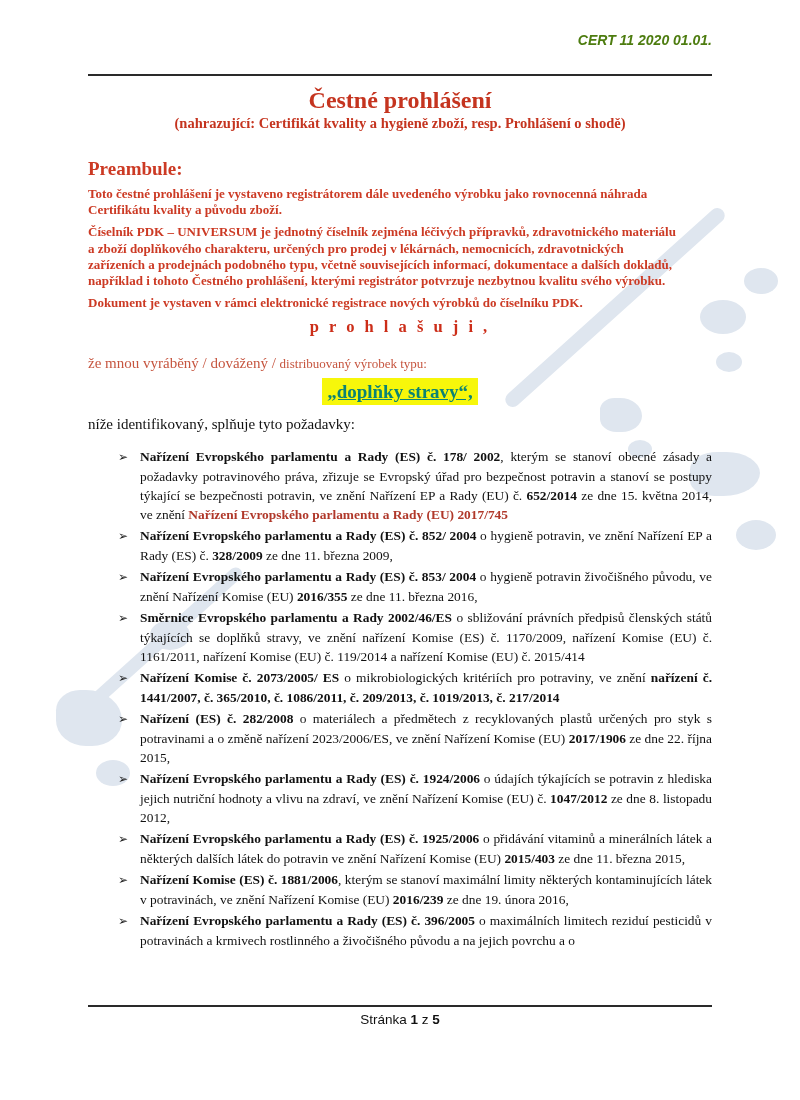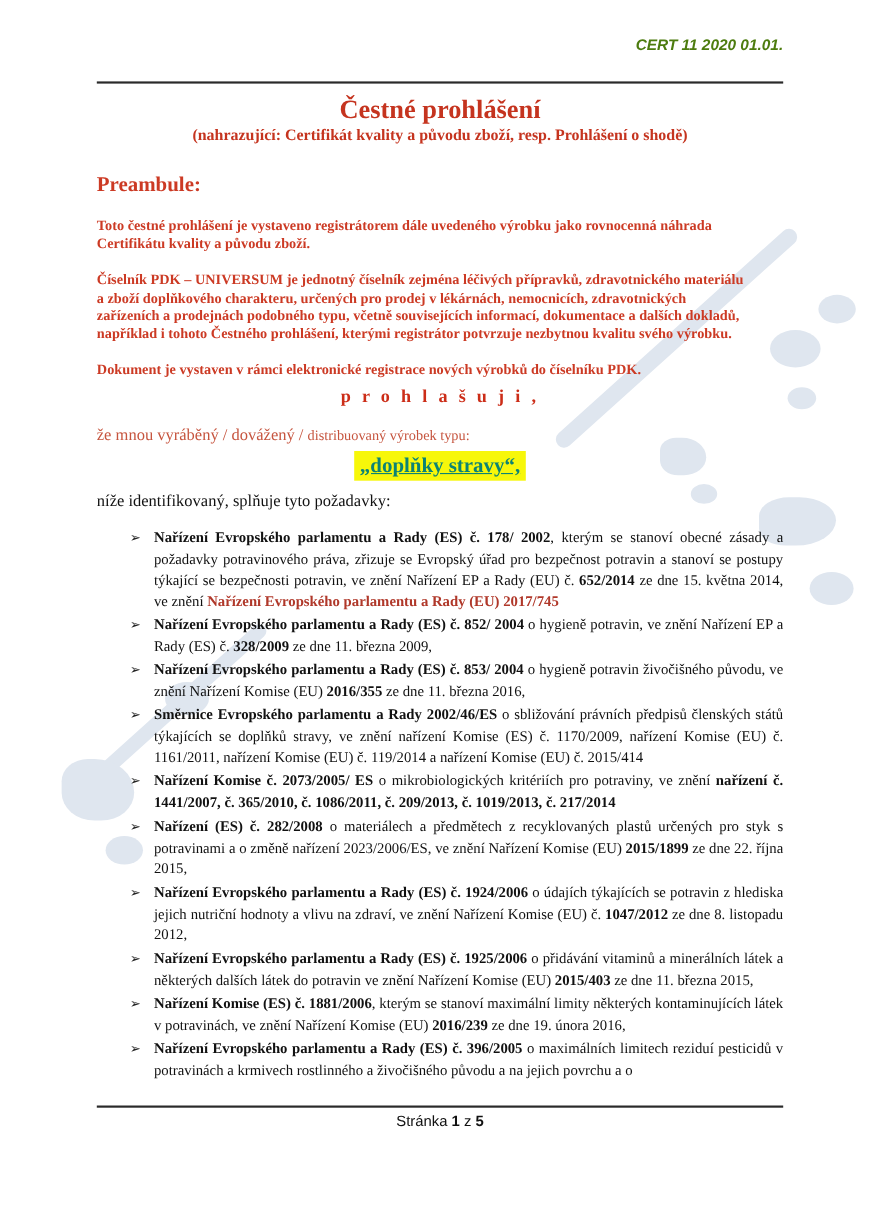--- a/index.html
+++ b/index.html
@@ -30,21 +30,21 @@
     font-size:24px;font-weight:bold;color:#c5341f;line-height:28px;
   }
   .subtitle{
     text-align:center;font-size:14.5px;font-weight:bold;color:#c5341f;line-height:18px;
   }
 
   .preambule-heading{
     margin-top:26px;font-size:19px;font-weight:bold;color:#cc3a24;line-height:22px;
   }
   .preamble p{
-    margin:17px 0 0 0;font-size:13px;font-weight:bold;color:#cc3a24;line-height:16.2px;
+    margin:6px 0 0 0;font-size:13px;font-weight:bold;color:#cc3a24;line-height:16.2px;
     white-space:pre-line;
     font-family:Liberation Serif, serif;
   }
 
   .ja-line{
     margin-top:15px;padding-left:36px;
     font-size:15px;color:#c6553f;line-height:18px;
   }
   .prohlasuji{
     margin-top:6px;text-align:center;
@@ -103,21 +103,21 @@
     <div class="wm" style="left:96px;top:760px;width:34px;height:26px;"></div>
   </div>
 
   <div class="content">
 
     <div class="doc-ref">CERT 11 2020 01.01.</div>
 
     <hr class="rule">
 
     <div class="title">Čestné prohlášení</div>
-    <div class="subtitle">(nahrazující: Certifikát kvality a původu zboží, resp. Prohlášení o shodě)</div>
+    <div class="subtitle">(nahrazující: Certifikát kvality a hygieně zboží, resp. Prohlášení o shodě)</div>
 
     <div class="preambule-heading">Preambule:</div>
 
     <div class="preamble">
       <p>Toto čestné prohlášení je vystaveno registrátorem dále uvedeného výrobku jako rovnocenná náhrada
 Certifikátu kvality a původu zboží.</p>
       <p>Číselník PDK – UNIVERSUM je jednotný číselník zejména léčivých přípravků, zdravotnického materiálu
 a zboží doplňkového charakteru, určených pro prodej v lékárnách, nemocnicích, zdravotnických
 zařízeních a prodejnách podobného typu, včetně souvisejících informací, dokumentace a dalších dokladů,
 například i tohoto Čestného prohlášení, kterými registrátor potvrzuje nezbytnou kvalitu svého výrobku.</p>
@@ -136,21 +136,21 @@
     </div>
 
     <div class="intro-line">níže identifikovaný, splňuje tyto požadavky:</div>
 
     <div class="req-list">
         <div class="req-item"><span class="marker">➢</span><span class="seg-b">Nařízení Evropského parlamentu a Rady (ES) č. 178/ 2002</span><span class="seg-n">, kterým se stanoví obecné zásady a požadavky potravinového práva, zřizuje se Evropský úřad pro bezpečnost potravin a stanoví se postupy týkající se bezpečnosti potravin, ve znění Nařízení EP a Rady (EU) č. </span><span class="seg-b">652/2014</span><span class="seg-n"> ze dne 15. května 2014, ve znění </span><span class="seg-rb">Nařízení Evropského parlamentu a Rady (EU) 2017/745</span></div>
         <div class="req-item"><span class="marker">➢</span><span class="seg-b">Nařízení Evropského parlamentu a Rady (ES) č. 852/ 2004</span><span class="seg-n"> o hygieně potravin, ve znění Nařízení EP a Rady (ES) č. </span><span class="seg-b">328/2009</span><span class="seg-n"> ze dne 11. března 2009,</span></div>
         <div class="req-item"><span class="marker">➢</span><span class="seg-b">Nařízení Evropského parlamentu a Rady (ES) č. 853/ 2004</span><span class="seg-n"> o hygieně potravin živočišného původu, ve znění Nařízení Komise (EU) </span><span class="seg-b">2016/355</span><span class="seg-n"> ze dne 11. března 2016,</span></div>
         <div class="req-item"><span class="marker">➢</span><span class="seg-b">Směrnice Evropského parlamentu a Rady 2002/46/ES</span><span class="seg-n"> o sbližování právních předpisů členských států týkajících se doplňků stravy, ve znění nařízení Komise (ES) č. 1170/2009, nařízení Komise (EU) č. 1161/2011, nařízení Komise (EU) č. 119/2014 a nařízení Komise (EU) č. 2015/414</span></div>
         <div class="req-item"><span class="marker">➢</span><span class="seg-b">Nařízení Komise č. 2073/2005/ ES</span><span class="seg-n"> o mikrobiologických kritériích pro potraviny, ve znění </span><span class="seg-b">nařízení č. 1441/2007, č. 365/2010, č. 1086/2011, č. 209/2013, č. 1019/2013, č. 217/2014</span></div>
-        <div class="req-item"><span class="marker">➢</span><span class="seg-b">Nařízení (ES) č. 282/2008</span><span class="seg-n"> o materiálech a předmětech z recyklovaných plastů určených pro styk s potravinami a o změně nařízení 2023/2006/ES, ve znění Nařízení Komise (EU) </span><span class="seg-b">2015/1899</span><span class="seg-n"> ze dne 22. října 2015,</span></div>
+        <div class="req-item"><span class="marker">➢</span><span class="seg-b">Nařízení (ES) č. 282/2008</span><span class="seg-n"> o materiálech a předmětech z recyklovaných plastů určených pro styk s potravinami a o změně nařízení 2023/2006/ES, ve znění Nařízení Komise (EU) </span><span class="seg-b">2017/1906</span><span class="seg-n"> ze dne 22. října 2015,</span></div>
         <div class="req-item"><span class="marker">➢</span><span class="seg-b">Nařízení Evropského parlamentu a Rady (ES) č. 1924/2006</span><span class="seg-n"> o údajích týkajících se potravin z hlediska jejich nutriční hodnoty a vlivu na zdraví, ve znění Nařízení Komise (EU) č. </span><span class="seg-b">1047/2012</span><span class="seg-n"> ze dne 8. listopadu 2012,</span></div>
         <div class="req-item"><span class="marker">➢</span><span class="seg-b">Nařízení Evropského parlamentu a Rady (ES) č. 1925/2006</span><span class="seg-n"> o přidávání vitaminů a minerálních látek a některých dalších látek do potravin ve znění Nařízení Komise (EU) </span><span class="seg-b">2015/403</span><span class="seg-n"> ze dne 11. března 2015,</span></div>
         <div class="req-item"><span class="marker">➢</span><span class="seg-b">Nařízení Komise (ES) č. 1881/2006</span><span class="seg-n">, kterým se stanoví maximální limity některých kontaminujících látek v potravinách, ve znění Nařízení Komise (EU) </span><span class="seg-b">2016/239</span><span class="seg-n"> ze dne 19. února 2016,</span></div>
         <div class="req-item"><span class="marker">➢</span><span class="seg-b">Nařízení Evropského parlamentu a Rady (ES) č. 396/2005</span><span class="seg-n"> o maximálních limitech reziduí pesticidů v potravinách a krmivech rostlinného a živočišného původu a na jejich povrchu a o</span></div>
       </div>
 
   </div>
 
   <div class="footer">
     <hr class="rule2">

